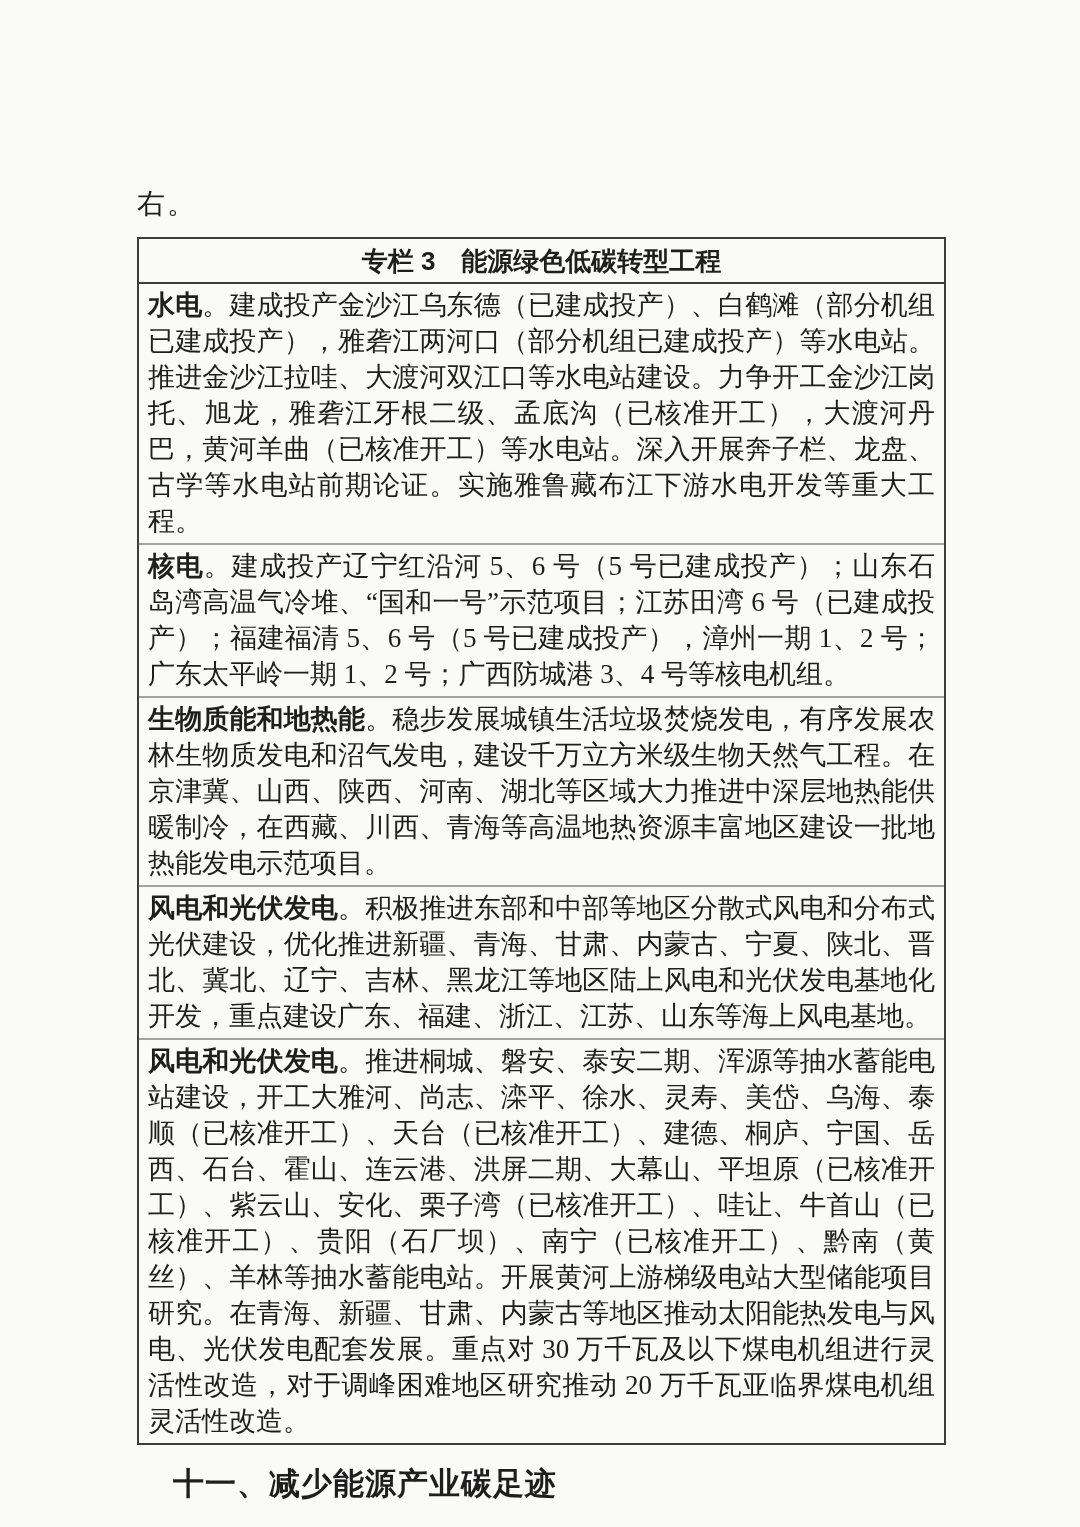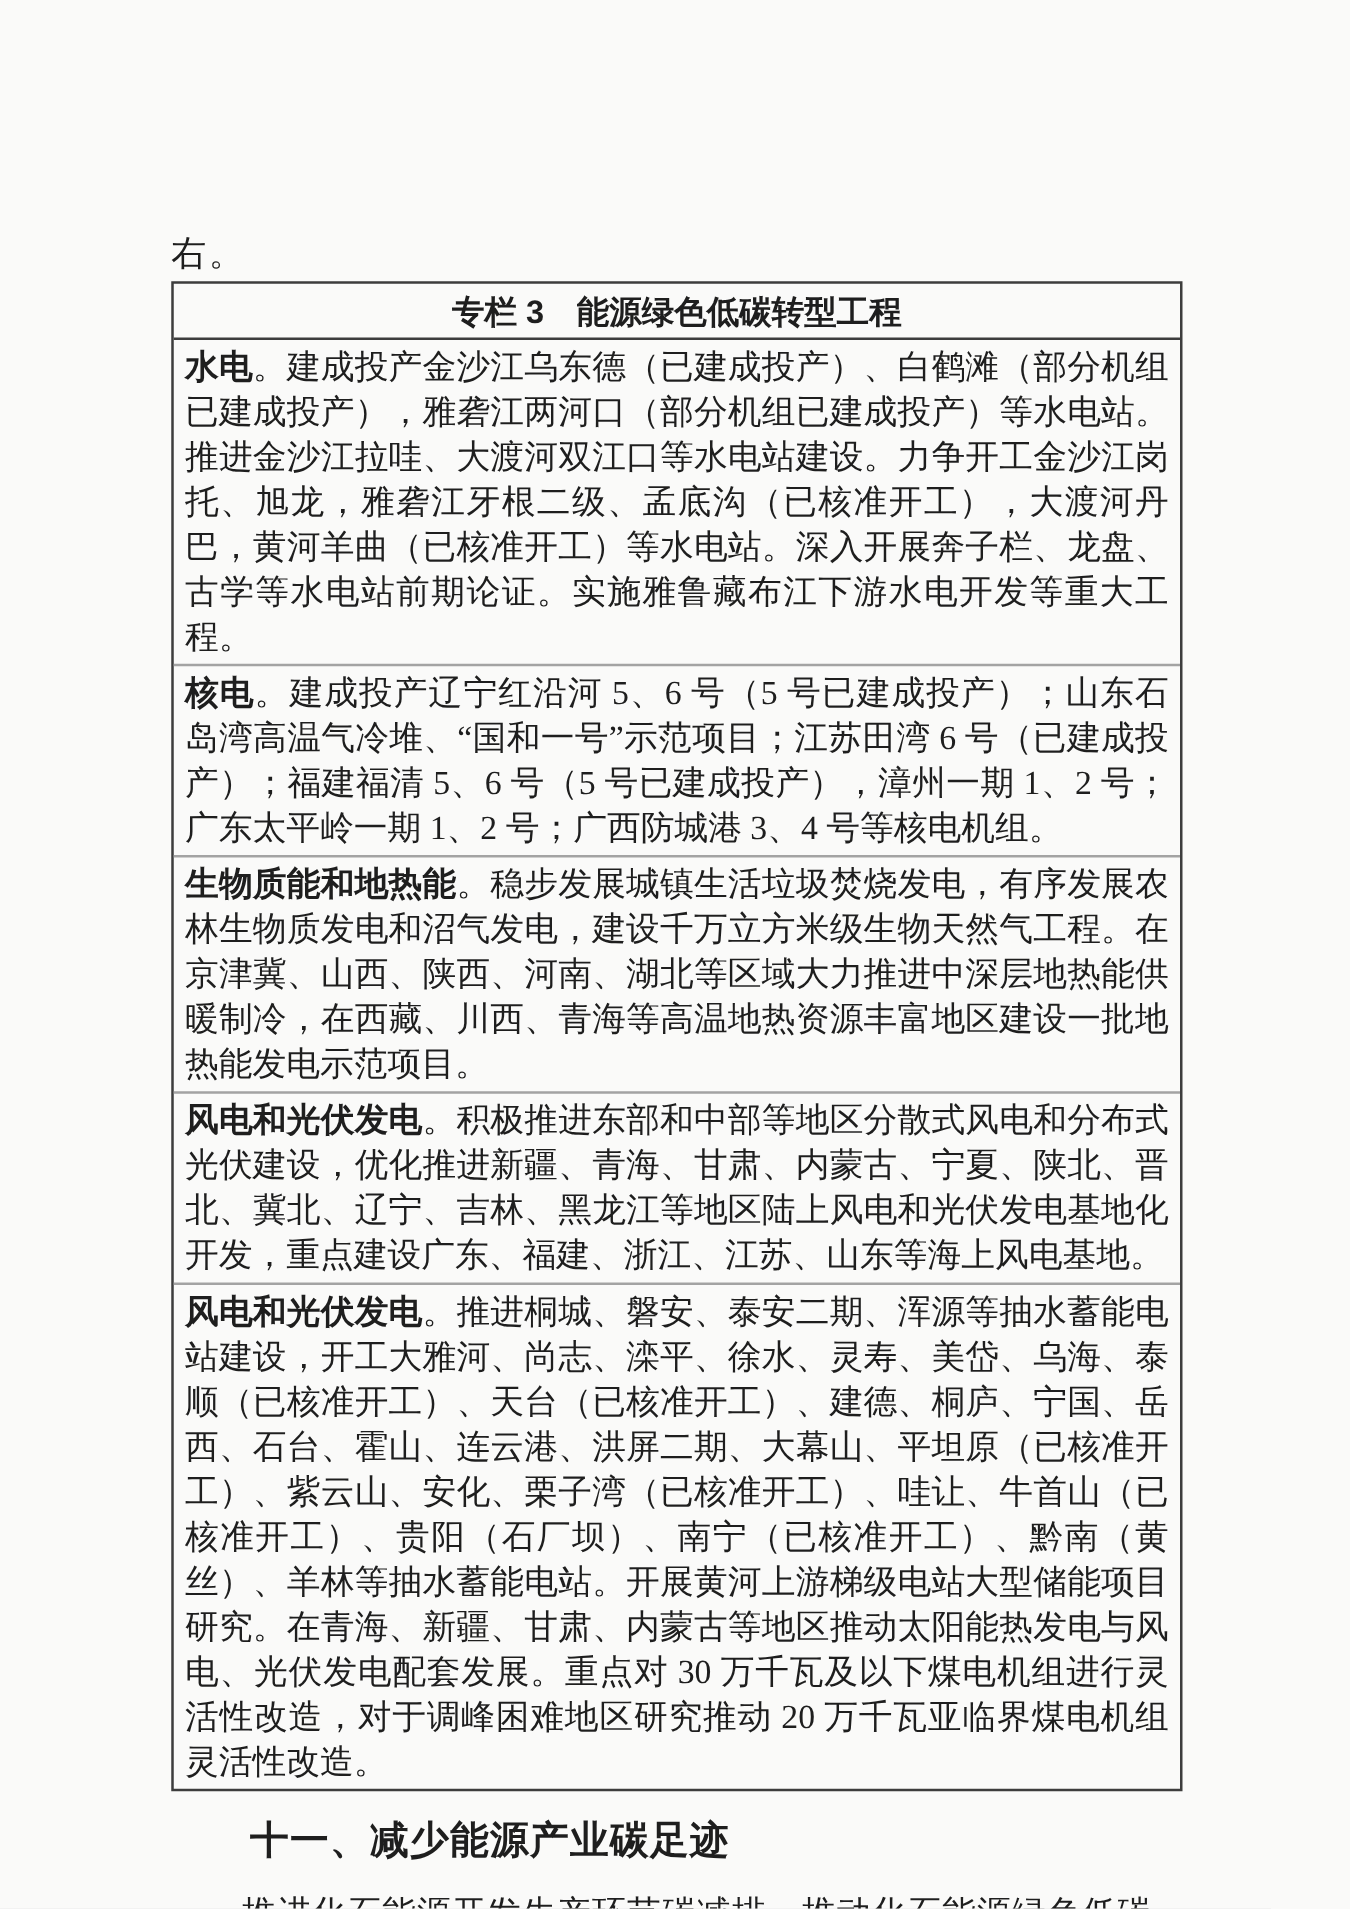--- a/index.html
+++ b/index.html
@@ -18,21 +18,21 @@
     left: 137px;
     top: 186px;
     width: 809px;
   }
   .top-text {
     font-size: 28px;
     line-height: 36px;
     letter-spacing: 2px;
   }
   .box {
-    margin-top: 3px;
+    margin-top: 15px;
     border: 2px solid #3d3d3d;
     background: transparent;
   }
   .box-title {
     text-align: center;
     font-family: "Liberation Sans", "DejaVu Sans", sans-serif;
     font-weight: bold;
     font-size: 26px;
     line-height: 30px;
     padding: 7px 0 6px 0;
@@ -45,21 +45,21 @@
     padding: 3px 9px 4px 9px;
   }
   .box-row + .box-row {
     border-top: 2px solid #a3a3a3;
   }
   .row-label {
     font-family: "Liberation Sans", "DejaVu Sans", sans-serif;
     font-weight: bold;
   }
   .section-heading {
-    margin: 22px 0 0 63px;
+    margin: 22px 0 0 36px;
     font-family: "Liberation Sans", "DejaVu Sans", sans-serif;
     font-weight: bold;
     font-size: 31px;
     line-height: 34px;
     letter-spacing: 1px;
   }
   .body-paragraph {
     margin-top: 21px;
     font-size: 27px;
     line-height: 40px;

